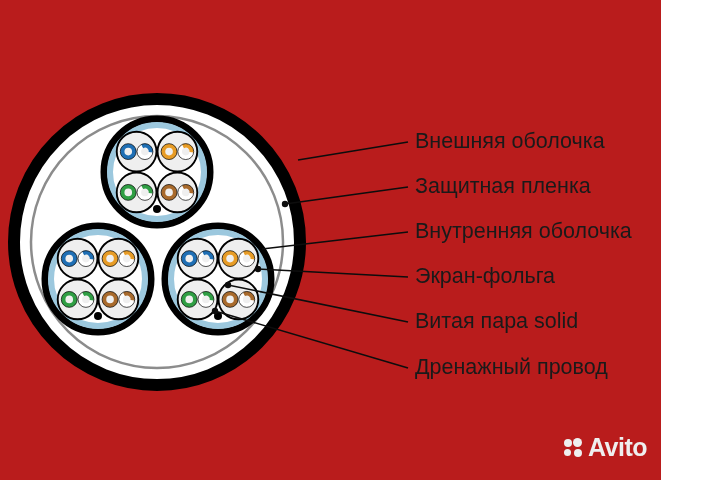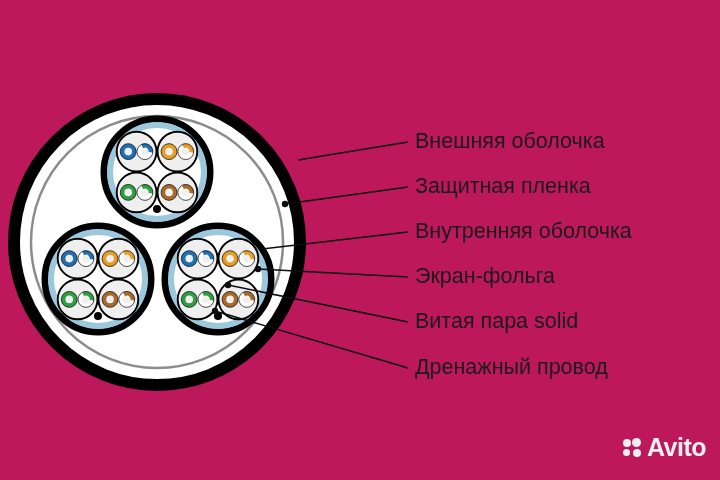--- a/index.html
+++ b/index.html
@@ -2,23 +2,23 @@
 <html><head>
 <meta charset="utf-8">
 <style>
   html, body {
     margin: 0;
     padding: 0;
     background: #ffffff;
   }
   #page {
     position: relative;
-    width: 720px;
+    width: 661px;
     height: 480px;
-    background: #be185d;
+    background: #b91c1c;
     overflow: hidden;
     font-family: "Liberation Sans", "DejaVu Sans", sans-serif;
   }
   #diagram-svg {
     position: absolute;
     left: 0;
     top: 0;
     width: 720px;
     height: 480px;
   }

